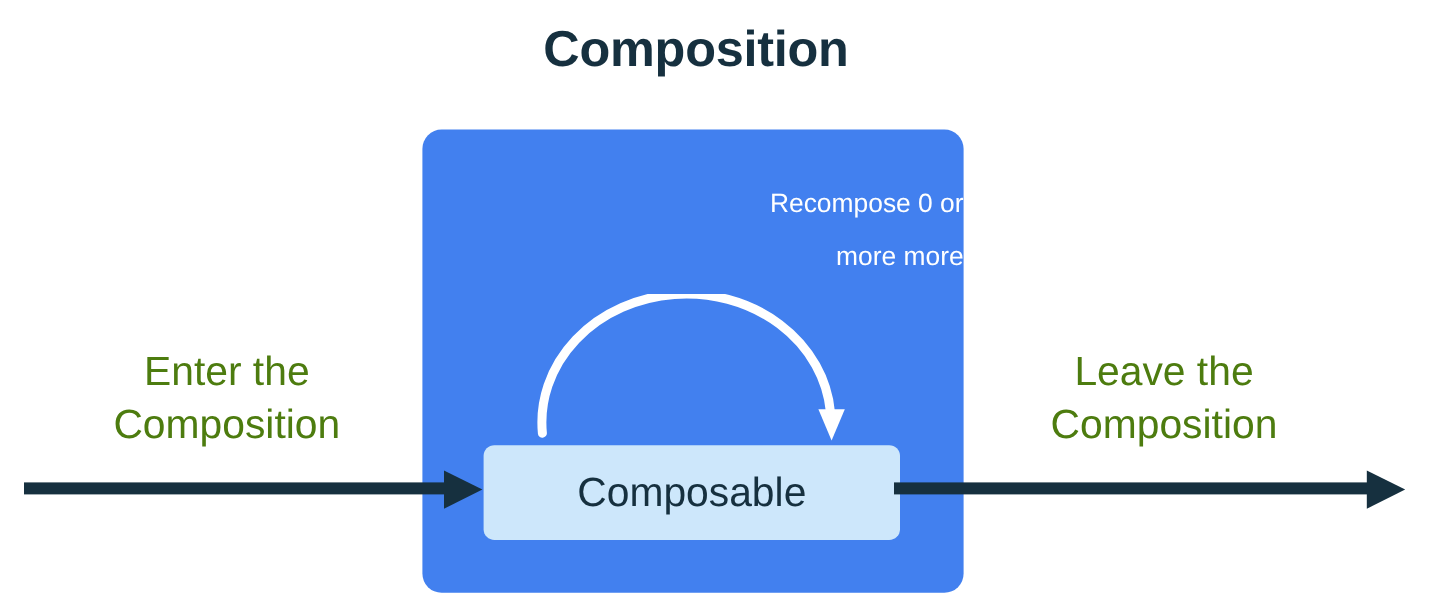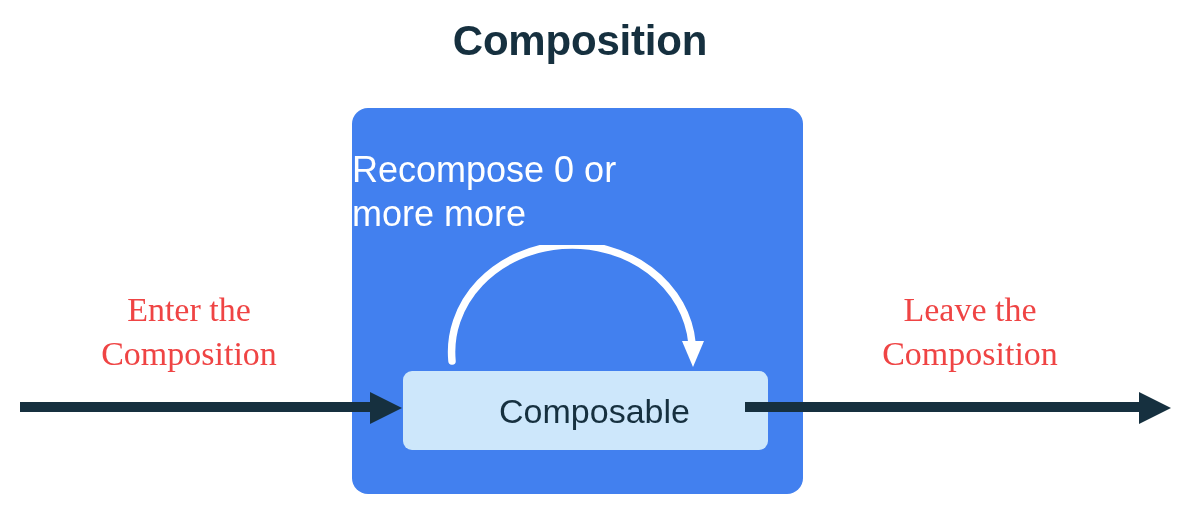--- a/index.html
+++ b/index.html
@@ -43,23 +43,23 @@
     background: #4280ef;
     border-radius: 16px;
   }
 
   
   .recompose-label {
     position: absolute;
     left: 352px;
     top: 148px;
     width: 451px;
-    text-align: left;
+    text-align: right;
     color: #ffffff;
-    font-size: 36px;
+    font-size: 22px;
     line-height: 44px;
   }
 
   
   .recompose-arc {
     position: absolute;
     left: 430px;
     top: 245px;
     width: 300px;
     height: 125px;
@@ -71,21 +71,20 @@
     position: absolute;
     left: 403px;
     top: 371px;
     width: 347px;
     height: 79px;
     background: #cde7fb;
     border-radius: 9px;
     display: flex;
     align-items: center;
     justify-content: center;
-    padding-left: 18px;
   }
   .composable-label {
     font-size: 34px;
     color: #16303f;
     line-height: 1;
   }
 
   
   .flow-arrow {
     position: absolute;
@@ -94,24 +93,23 @@
     pointer-events: none;
   }
   .flow-arrow.enter { left: 20px;  width: 390px; }
   .flow-arrow.leave { left: 745px; width: 435px; }
 
   
   .side-caption {
     position: absolute;
     top: 288px;
     text-align: center;
-    color: #ef4444;
+    color: #4d7c0f;
     font-size: 34px;
     line-height: 44px;
-    font-family: Liberation Serif, serif;
   }
   .side-caption.enter { left: 24px;  width: 330px; }
   .side-caption.leave { left: 805px; width: 330px; }
 </style>
 </head>
 <body>
 
 <div id="stage">
 
   <div class="diagram-title">Composition</div>

